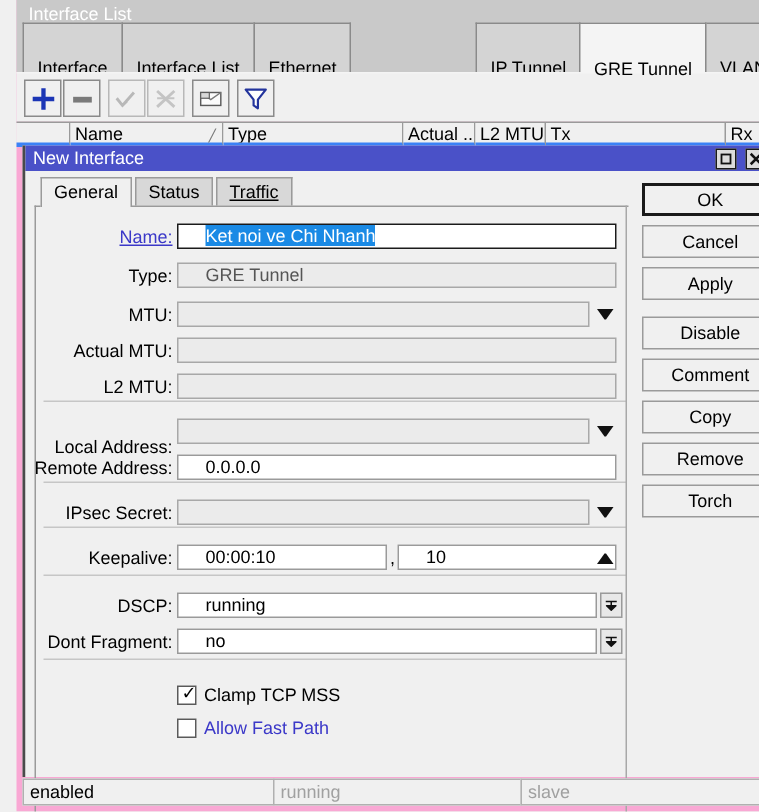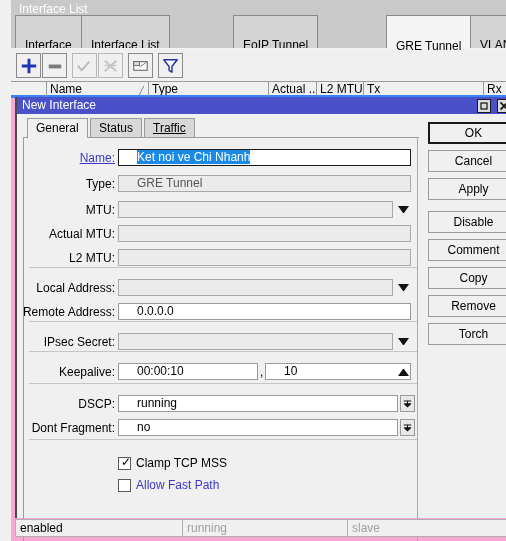--- a/index.html
+++ b/index.html
@@ -164,21 +164,22 @@
 </head>
 <body>
 
 <div id="root">
 
   <div class="win-title">Interface List</div>
 
   <div class="tabstrip" id="tabstrip">
       <div class="tab" style="left: 4px;"><span>Interface</span></div>
       <div class="tab" style="left: 70px;"><span>Interface List</span></div>
-      <div class="tab" style="left: 222px;"><span>EoIP Tunnel</span></div>
+      <div class="tab" style="left: 158px;"><span>Ethernet</span></div>
+      <div class="tab" style="left: 306px;"><span>IP Tunnel</span></div>
       <div class="tab active" style="left: 375px;"><span>GRE Tunnel</span></div>
       <div class="tab" style="left: 459px;"><span>VLAN</span></div>
     </div>
 
   <div class="toolbar" id="toolbar">
       <div class="tbtn" style="left: 5px;">
         <svg width="23" height="23" viewBox="0 0 24 24">
           <path d="M11 5 h3 v6 h6 v3 h-6 v6 h-3 v-6 h-6 v-3 h6 z" fill="#1b35b5"></path>
         </svg>
       </div>
@@ -259,21 +260,21 @@
           <div class="fbox" style="left: 101px; top: 35px; width: 293px; border-color: rgb(26, 26, 26);"><span class="sel">Ket noi ve Chi Nhanh</span></div>
           <div class="flabel" style="top: 62px; left: 0px; width: 98px;">Type:</div>
           <div class="fbox readonly" style="left: 101px; top: 61px; width: 293px;">GRE Tunnel</div>
           <div class="flabel" style="top: 88px; left: 0px; width: 98px;">MTU:</div>
           <div class="fbox readonly" style="left: 101px; top: 87px; width: 275px;"></div>
           <div class="arrow-down" style="left: 381px; top: 92px;"></div>
           <div class="flabel" style="top: 112px; left: 0px; width: 98px;">Actual MTU:</div>
           <div class="fbox readonly" style="left: 101px; top: 111px; width: 293px;"></div>
           <div class="flabel" style="top: 136px; left: 0px; width: 98px;">L2 MTU:</div>
           <div class="fbox readonly" style="left: 101px; top: 135px; width: 293px;"></div>
-          <div class="flabel" style="top: 166px; left: 0px; width: 98px;">Local Address:</div>
+          <div class="flabel" style="top: 176px; left: 0px; width: 98px;">Local Address:</div>
           <div class="fbox readonly" style="left: 101px; top: 165px; width: 275px;"></div>
           <div class="arrow-down" style="left: 381px; top: 170px;"></div>
           <div class="flabel" style="top: 190px; left: 0px; width: 98px;">Remote Address:</div>
           <div class="fbox" style="left: 101px; top: 189px; width: 293px;">0.0.0.0</div>
           <div class="flabel" style="top: 220px; left: 0px; width: 98px;">IPsec Secret:</div>
           <div class="fbox readonly" style="left: 101px; top: 219px; width: 275px;"></div>
           <div class="arrow-down" style="left: 381px; top: 224px;"></div>
           <div class="flabel" style="top: 250px; left: 0px; width: 98px;">Keepalive:</div>
           <div class="fbox" style="left: 101px; top: 249px; width: 140px;">00:00:10</div>
           <div class="flabel" style="left: 243px; top: 250px; width: 8px; text-align: left;">,</div>

